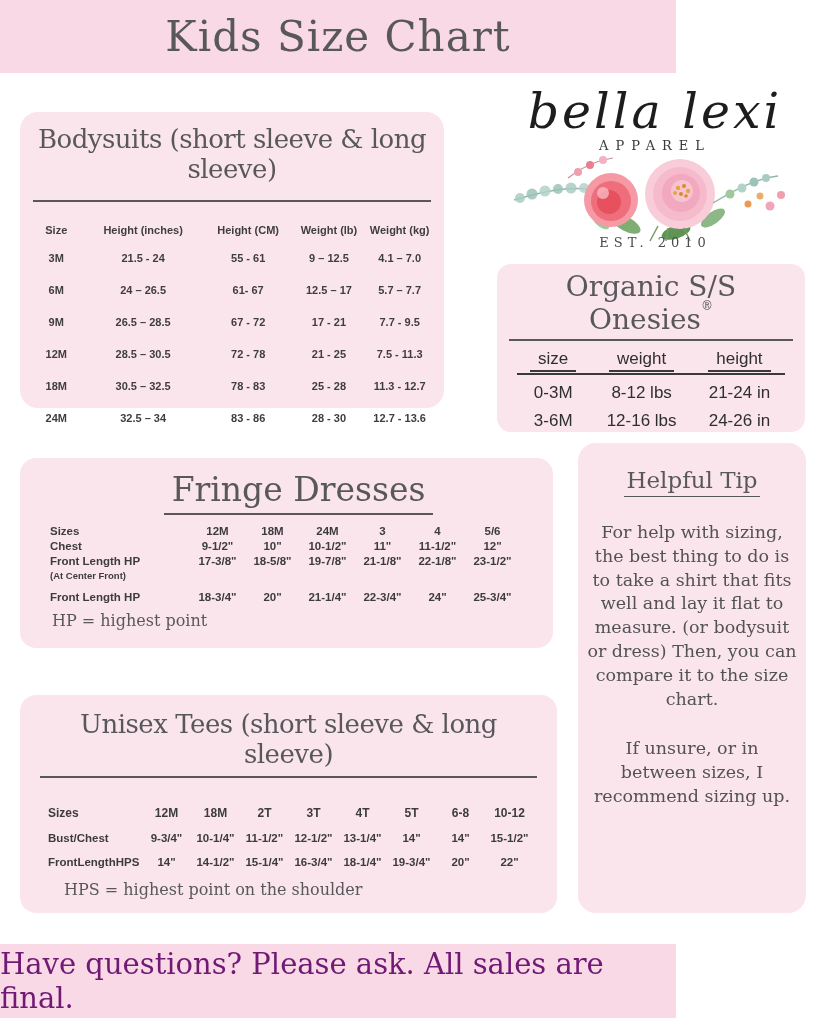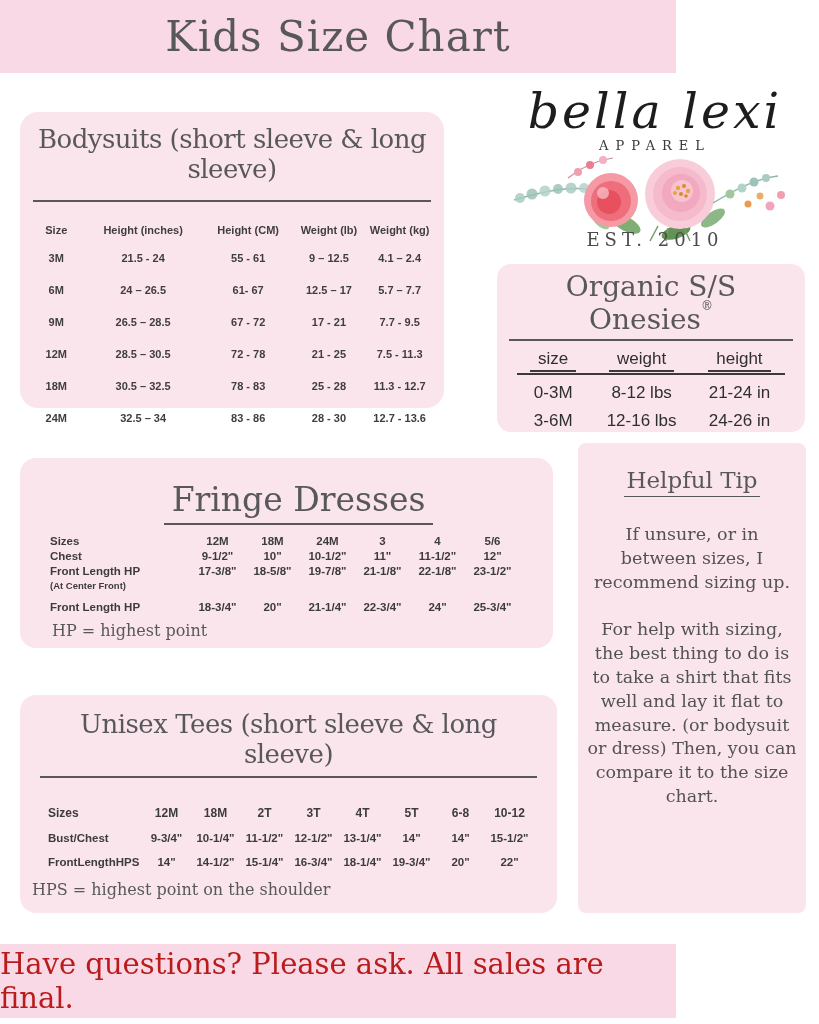--- a/index.html
+++ b/index.html
@@ -33,21 +33,21 @@
   
   #logo { position:absolute; left:500px; top:86px; width:310px; height:164px; }
   .logo-name {
     text-align:center; font-style:italic; font-size:49px; line-height:1.05;
     letter-spacing:3px; color:#1d1d1d;
   }
   .logo-sub { text-align:center; font-size:13px; letter-spacing:7px; color:#3a3a3a; margin-top:1px; }
   .logo-flowers { position:absolute; left:8px; top:62px; width:294px; height:94px; }
   .logo-est {
     position:absolute; bottom:0; width:100%; text-align:center;
-    font-size:18px; letter-spacing:5px; color:#4c4c4c;
+    font-size:13px; letter-spacing:5px; color:#4c4c4c;
   }
 
   
   #onesies { left:497px; top:264px; width:308px; height:168px; border-radius:14px; }
   #onesies .box-title {
     font-size:28px; text-align:center; color:#58585b;
     margin:6px 12px 0; padding-bottom:3px; border-bottom:2px solid #58585b; position:relative;
   }
   #onesies .reg { font-size:12px; vertical-align:top; position:relative; top:-4px; }
   .on-grid {
@@ -55,38 +55,38 @@
     font-family:"Liberation Sans", sans-serif; font-size:17px; color:#2f2f32; text-align:center;
   }
   .on-grid .hdr span { display:inline-block; border-bottom:2px solid #3a3a3d; padding:0 8px 1px; }
   .on-rule { grid-column:1/-1; border-bottom:2px solid #3a3a3d; margin-top:1px; }
   .on-grid .cell { margin-top:8px; }
   .on-note { text-align:center; font-size:15.5px; color:#555558; margin-top:11px; }
 
   
   #fringe { left:20px; top:458px; width:533px; height:190px; border-radius:16px; }
   .title-wrap { text-align:center; }
-  #fringe .title-wrap { margin-top:22px;padding-left:24px; }
+  #fringe .title-wrap { margin-top:12px;padding-left:24px; }
   #fringe .box-title {
     display:inline-block; font-size:33px; color:#58585b;
     padding:0 8px 4px; border-bottom:2px solid #58585b;
   }
   .fr-grid {
     display:grid; grid-template-columns:140px repeat(6, 55px); padding-left:30px; margin-top:10px;
     font-family:"Liberation Sans", sans-serif; font-weight:bold; font-size:11.5px;
     color:#3c3c3f; row-gap:3px;
   }
   .fr-grid .lbl { text-align:left; }
   .fr-grid .val { text-align:center; }
   .fr-grid .sub { font-size:9.5px; }
   .fr-spacer { grid-column:1/-1; height:4px; }
   .fr-note { font-size:16px; color:#58585b; padding-left:32px; margin-top:8px; }
 
   
-  #tip { left:578px; top:443px; width:228px; height:470px; border-radius:8px; }
+  #tip { left:578px; top:443px; width:228px; height:470px; border-radius:18px; }
   #tip .title-wrap { margin-top:24px; }
   #tip .box-title {
     display:inline-block; font-size:23px; color:#58585b;
     padding:0 2px 3px; border-bottom:1.5px solid #58585b;
   }
   .tip-text {
     font-size:17.5px; line-height:1.36; text-align:center; color:#525255; margin:24px 9px 0;
   }
   .tip-text.second { margin-top:26px; }
 
@@ -97,28 +97,28 @@
     margin:14px 20px 0; padding-bottom:7px; border-bottom:2px solid #58585b;
   }
   .te-grid {
     display:grid; grid-template-columns:94px repeat(8, 49px); padding-left:28px; margin-top:28px;
     font-family:"Liberation Sans", sans-serif; font-weight:bold; font-size:11.5px;
     color:#3c3c3f; row-gap:12px;
   }
   .te-grid .szrow { font-size:12px; }
   .te-grid .lbl { text-align:left; }
   .te-grid .val { text-align:center; }
-  .te-note { font-size:16px; color:#58585b; padding-left:12px; margin-top:12px; }
+  .te-note { font-size:16px; color:#58585b; padding-left:44px; margin-top:12px; }
 
   
   .banner-bottom {
     top:944px; height:74px; display:flex; flex-direction:column;
     align-items:center; justify-content:center;
   }
-  .footer1 { font-size:29px; color:#b91c1c; }
+  .footer1 { font-size:29px; color:#701a75; }
   .footer2 { font-size:19px; color:#555558; margin-top:1px; }
 </style>
 </head>
 <body>
 
 <div>
 
   <div class="banner banner-top">
     <div class="page-title">Kids Size Chart</div>
   </div>
@@ -141,21 +141,21 @@
           <th>Weight (lb)</th>
           <th>Weight (kg)</th>
         </tr>
       </thead>
       <tbody>
         <tr>
           <td>3M</td>
           <td>21.5 - 24</td>
           <td>55 - 61</td>
           <td>9 – 12.5</td>
-          <td>4.1 – 2.4</td>
+          <td>4.1 – 7.0</td>
         </tr>
         <tr>
           <td>6M</td>
           <td>24 – 26.5</td>
           <td>61- 67</td>
           <td>12.5 – 17</td>
           <td>5.7 – 7.7</td>
         </tr>
         <tr>
           <td>9M</td>
@@ -308,22 +308,22 @@
       <div class="val">24"</div>
       <div class="val">25-3/4"</div>
     </div>
     <div class="fr-note">HP = highest point</div>
   </div>
 
   <div class="box" id="tip">
     <div class="title-wrap">
       <div class="box-title">Helpful Tip</div>
     </div>
+    <div class="tip-text">For help with sizing, the best thing to do is to take a shirt that fits well and lay it flat to measure. (or bodysuit or dress) Then, you can compare it to the size chart.</div>
     <div class="tip-text second">If unsure, or in between sizes, I recommend sizing up.</div>
-    <div class="tip-text">For help with sizing, the best thing to do is to take a shirt that fits well and lay it flat to measure. (or bodysuit or dress) Then, you can compare it to the size chart.</div>
   </div>
 
   <div class="box" id="tees">
     <div class="box-title">Unisex Tees (short sleeve &amp; long sleeve)</div>
     <div class="te-grid">
       <div class="lbl szrow">Sizes</div>
       <div class="val szrow">12M</div>
       <div class="val szrow">18M</div>
       <div class="val szrow">2T</div>
       <div class="val szrow">3T</div>

